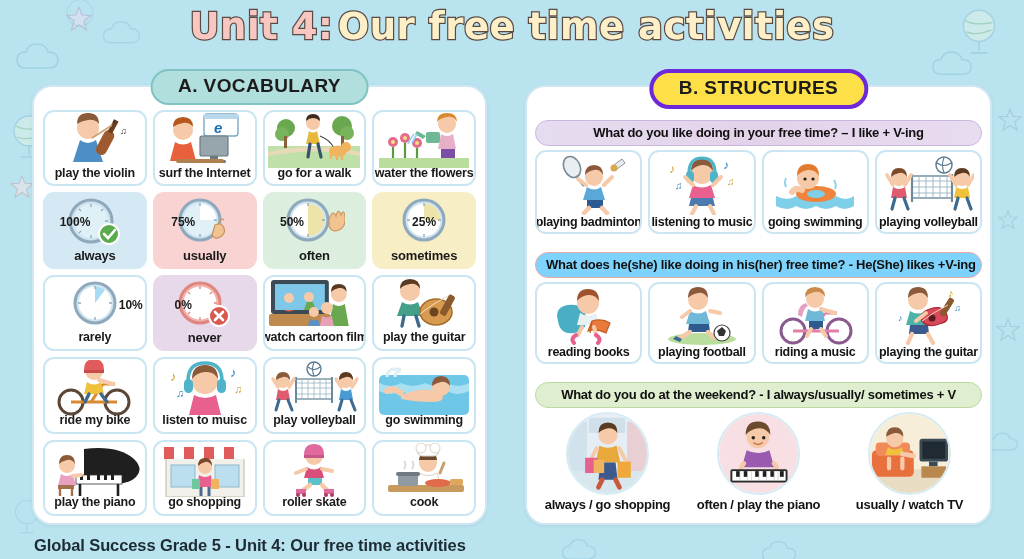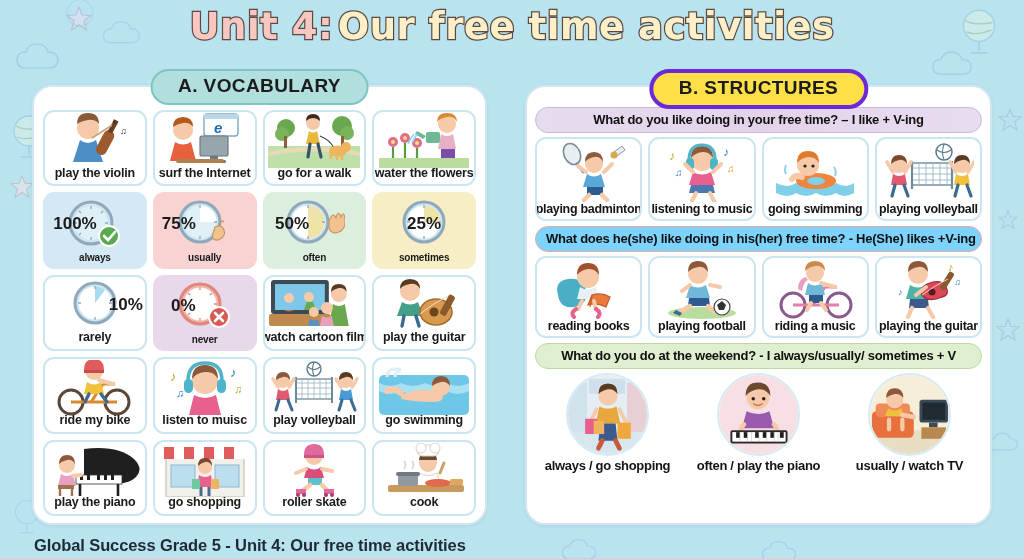--- a/index.html
+++ b/index.html
@@ -104,31 +104,31 @@
     font-size: 12.5px;
     font-weight: 600;
     color: #1a1a1a;
     text-align: center;
     line-height: 1.1;
     padding: 1px 1px 2px;
     white-space: nowrap;
     letter-spacing: -.2px;
   }
   .vcard.tinted { border-color: transparent; }
-  .vcard.tinted .cap { font-weight: 600; font-size: 10px; }
+  .vcard.tinted .cap { font-weight: 600; font-size: 13px; }
 
   
   .sbody {
     position: absolute;
     left: 8px; top: 20px; right: 8px; bottom: 6px;
     display: flex;
     flex-direction: column;
     gap: 5px;
   }
-  .sblock { display: flex; flex-direction: column; gap: 4px; }
+  .sblock { display: flex; flex-direction: column; gap: 4px; margin-top: 13px; }
   .sbanner {
     border-radius: 14px;
     padding: 4px 10px 5px;
     text-align: center;
     font-size: 13px;
     font-weight: bold;
     color: #101010;
     letter-spacing: -.25px;
     white-space: nowrap;
     overflow: hidden;
@@ -188,21 +188,21 @@
     font-size: 16.5px;
     font-weight: 600;
     color: #1d2b33;
     letter-spacing: -.1px;
     z-index: 5;
   }
 
   
   .clockwrap { position: relative; width: 100%; height: 100%;
                display: flex; align-items: center; justify-content: center; }
-  .pct { font-size: 17px; font-weight: bold; color: #1a1a1a; }
+  .pct { font-size: 12px; font-weight: bold; color: #1a1a1a; }
 </style>
 </head>
 <body>
 
 <div class="bg-decor">
   <svg class="deco" style="left:14px;top:42px;width:62px;height:32px" viewBox="0 0 62 32">
       <path d="M12 26 q-9 0-9-8 q0-8 9-8 q2-8 11-8 q9 0 11 8 q10 0 10 8 q0 8 -10 8 z" fill="none" stroke="#8fc5d8" stroke-width="1.6"></path>
     </svg>
   <svg class="deco" style="left:66px;top:6px;width:26px;height:26px" viewBox="0 0 26 26">
       <path d="M13 1 L16 9 L25 9.5 L18 15 L20.5 24 L13 19 L5.5 24 L8 15 L1 9.5 L10 9 Z" fill="#e8dff0" stroke="#b3a8c6" stroke-width="1.2"></path>
@@ -372,21 +372,21 @@
           <svg width="62" height="50" viewBox="0 0 62 50">
               <circle cx="26" cy="23" r="20" fill="#cfe4ef" stroke="#8ea9bb" stroke-width="3"></circle>
               <circle cx="26" cy="23" r="16.5" fill="#dff0f7"></circle>
               <path d="M26 23 L26 6.5 A16.5 16.5 0 0 1 42.5 23 Z" fill="#ffffff"></path>
               <g stroke="#8ea9bb" stroke-width="1.3">
                 <path d="M26 6v3M26 37v3M9 23h3M40 23h3"></path>
               </g>
               <path d="M41 28 q7-3 9 3 q2 6-4 9 q-5 3-8-2z" fill="#f1c391" stroke="#c9935c" stroke-width="1.2"></path>
               <path d="M44 27 q3-7 6-4" stroke="#c9935c" stroke-width="1.2" fill="none"></path>
             </svg>
-          <span class="pct" style="position:absolute;left:5px;top:50%;transform:translateY(-50%);width:43px;text-align:left">75%</span>
+          <span class="pct" style="position:absolute;left:5px;top:50%;transform:translateY(-50%);width:43px;text-align:center">75%</span>
         </div>
       </div>
       <div class="cap">usually</div>
     </div>
 
     <div class="vcard tinted" style="background:#dceedd">
       <div class="art">
         <div class="clockwrap">
           <svg width="62" height="50" viewBox="0 0 62 50">
               <circle cx="25" cy="23" r="20" fill="#cfe4ef" stroke="#8ea9bb" stroke-width="3"></circle>

